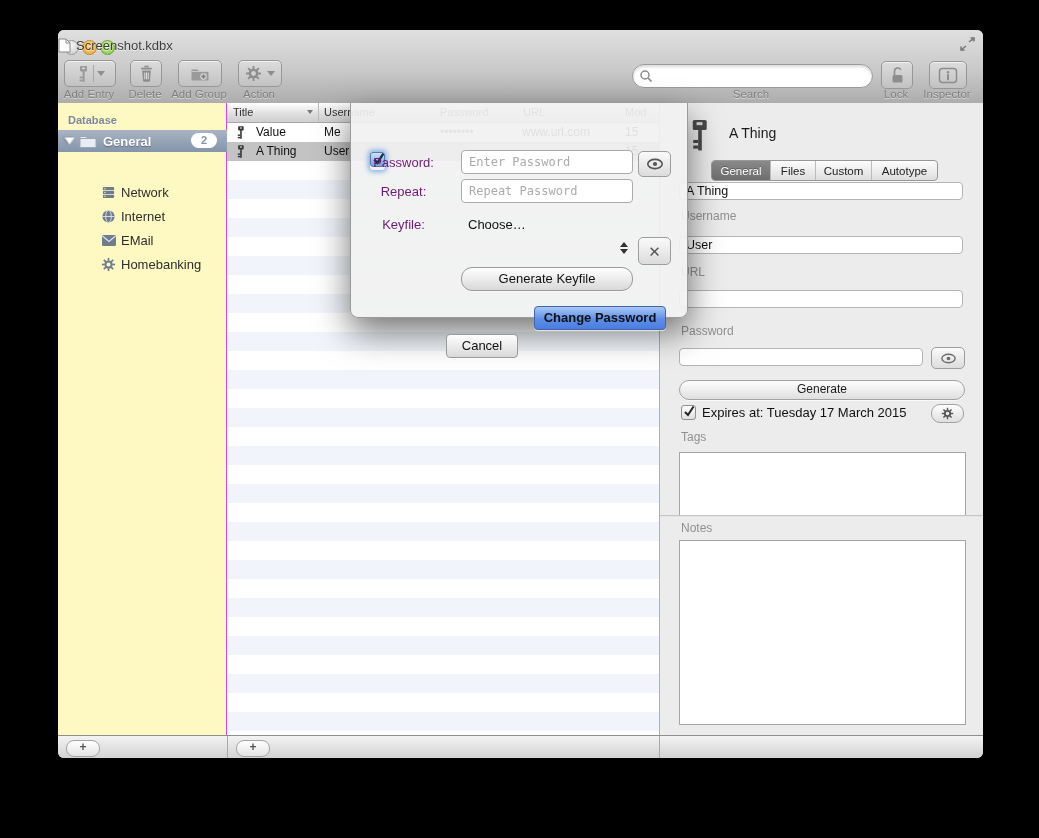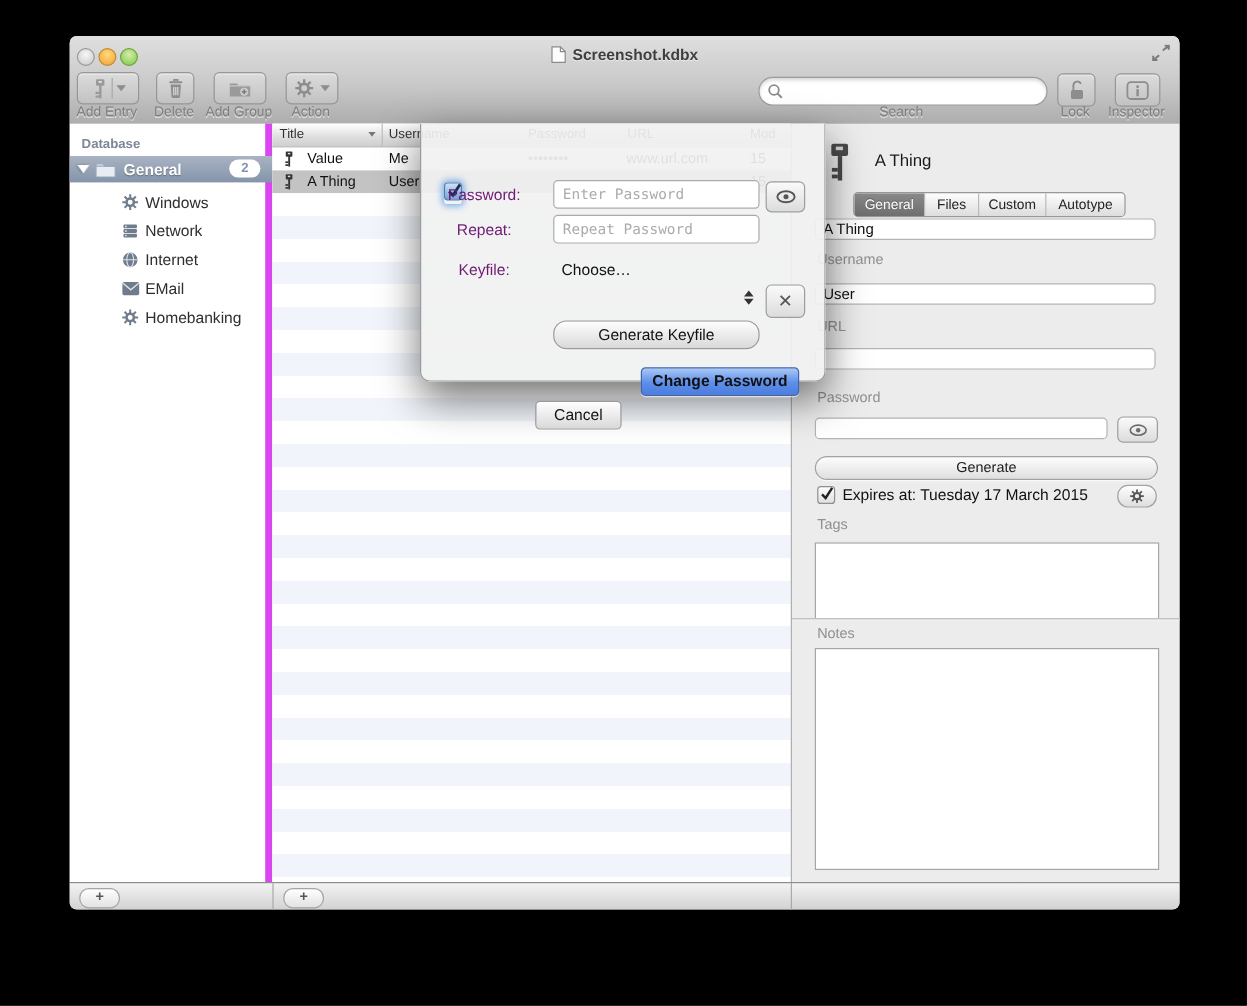--- a/index.html
+++ b/index.html
@@ -4,32 +4,32 @@
 <style>
   html,body{margin:0;padding:0;background:#000;}
   body{width:1039px;height:838px;position:relative;font-family:"Liberation Sans",sans-serif;-webkit-font-smoothing:antialiased;}
   .window{position:absolute;left:58px;top:30px;width:925px;height:728px;background:#ececec;border-radius:6px;overflow:hidden;box-shadow:0 12px 40px rgba(0,0,0,.7);}
   
   .titlebar{position:absolute;left:0;top:0;width:925px;height:73px;background:linear-gradient(#dfdfdf,#c9c9c9 55%,#adadad);border-bottom:1px solid #6f6f6f;}
   .light{position:absolute;top:10px;width:13px;height:13px;border-radius:50%;}
   .light.close{left:6px;background:radial-gradient(circle at 50% 35%,#f7f7f7,#c7c7c7);border:1px solid #9a9a9a;}
   .light.min{left:24px;background:radial-gradient(circle at 50% 35%,#ffd97e,#f0a22e);border:1px solid #c08a2e;}
   .light.zoom{left:42px;background:radial-gradient(circle at 50% 35%,#d4eda9,#7cc843);border:1px solid #6da23c;}
-  .wtitle{position:absolute;left:0;right:0;top:8px;text-align:center;font-size:13px;font-weight:bold;color:#3e3e3e;text-shadow:0 1px 0 rgba(255,255,255,.6);}
+  .wtitle{position:absolute;left:0;right:0;top:8px;text-align:left;font-size:13px;font-weight:normal;color:#3e3e3e;text-shadow:0 1px 0 rgba(255,255,255,.6);}
   .wtitle svg{vertical-align:-3px;margin-right:5px;}
   .tbbtn{position:absolute;top:30px;height:25px;border:1px solid #979797;border-radius:5px;background:linear-gradient(#dcdcdc,#c2c2c2);box-shadow:inset 0 1px 0 rgba(255,255,255,.6);display:flex;align-items:center;justify-content:center;}
   .tblabel{position:absolute;top:58px;font-size:11.5px;color:#7e7e7e;transform:translateX(-50%);text-shadow:0 1px 0 rgba(255,255,255,.5);white-space:nowrap;}
   .splitdiv{width:1px;height:17px;background:#a8a8a8;margin:0 3px;}
   .chev{width:0;height:0;border-left:4px solid transparent;border-right:4px solid transparent;border-top:5px solid #8d8d8d;}
   .searchfield{position:absolute;left:574px;top:34px;width:239px;height:22px;border-radius:12px;background:#fff;border:1px solid #9b9b9b;box-shadow:inset 0 2px 3px rgba(0,0,0,.15);}
   .searchfield svg{position:absolute;left:6px;top:4px;}
   .searchfield input{position:absolute;left:24px;top:2px;width:205px;border:none;outline:none;background:transparent;font-size:12px;font-family:"Liberation Sans",sans-serif;}
   .expand{position:absolute;left:902px;top:7px;}
   
-  .sidebar{position:absolute;left:0;top:73px;width:169px;height:632px;background:#ffffff;border-right:6px solid #d946ef;box-sizing:border-box;}
+  .sidebar{position:absolute;left:0;top:73px;width:169px;height:632px;background:#fef9c3;border-right:1px solid #d946ef;box-sizing:border-box;}
   .sb-header{position:absolute;left:10px;top:11px;font-size:11px;font-weight:bold;color:#7c8798;text-shadow:0 1px 0 rgba(255,255,255,.6);}
   .sb-group{position:absolute;left:0;top:27px;width:169px;height:22px;background:linear-gradient(#a9b3c3,#8494aa);display:flex;align-items:center;}
   .disclosure{width:0;height:0;border-top:5px solid transparent;border-bottom:5px solid transparent;border-left:7px solid #fff;transform:rotate(90deg);margin-left:8px;filter:drop-shadow(0 1px 1px rgba(0,0,0,.3));}
   .sb-group .glabel{color:#fff;font-weight:bold;font-size:13px;margin-left:6px;text-shadow:0 1px 1px rgba(0,0,0,.35);}
   .badge{position:absolute;right:10px;top:3px;min-width:14px;padding:0 6px;height:15px;border-radius:9px;background:#fff;color:#8494aa;font-size:11px;font-weight:bold;text-align:center;line-height:15px;}
   .sb-item{position:absolute;left:0;width:169px;height:24px;display:flex;align-items:center;}
   .sb-item .ic{margin-left:42px;width:17px;display:flex;justify-content:center;}
   .sb-item .lab{margin-left:4px;font-size:13px;color:#2e2e2e;}
   
   .tablepane{position:absolute;left:169px;top:73px;width:432px;height:632px;background:#fff;}
@@ -185,38 +185,20 @@
     <div class="sb-group">
       <div class="disclosure"></div>
       <svg width="18" height="14" viewBox="0 0 18 14" style="margin-left:6px;">
           <path d="M1 2.5h6l1.5 2H17v9H1z" fill="#e8edf4" stroke="#9aa7b8"></path>
           <path d="M1 4.5h16" stroke="#9aa7b8"></path>
         </svg>
       <span class="glabel">General</span>
       <span class="badge">2</span>
     </div>
 
-    <div class="sb-item" style="top:53px;">
-      <span class="ic">
-          <svg width="15" height="15" viewBox="0 0 16 16">
-            <g stroke="#6f7c8b" stroke-width="1.8">
-              <line x1="8" y1="1" x2="8" y2="4"></line>
-              <line x1="8" y1="12" x2="8" y2="15"></line>
-              <line x1="1" y1="8" x2="4" y2="8"></line>
-              <line x1="12" y1="8" x2="15" y2="8"></line>
-              <line x1="3" y1="3" x2="5.2" y2="5.2"></line>
-              <line x1="10.8" y1="10.8" x2="13" y2="13"></line>
-              <line x1="3" y1="13" x2="5.2" y2="10.8"></line>
-              <line x1="10.8" y1="5.2" x2="13" y2="3"></line>
-            </g>
-            <circle cx="8" cy="8" r="3.3" fill="none" stroke="#6f7c8b" stroke-width="2.2"></circle>
-          </svg>
-        </span>
-      <span class="lab">Windows</span>
-    </div>
     <div class="sb-item" style="top:77px;">
       <span class="ic">
           <svg width="15" height="15" viewBox="0 0 16 16">
             <rect x="2" y="2.2" width="12" height="3.4" rx="1" fill="#6f7c8b"></rect>
             <rect x="2" y="6.3" width="12" height="3.4" rx="1" fill="#6f7c8b"></rect>
             <rect x="2" y="10.4" width="12" height="3.4" rx="1" fill="#6f7c8b"></rect>
             <circle cx="4.2" cy="3.9" r=".8" fill="#dde3ea"></circle>
             <circle cx="4.2" cy="8" r=".8" fill="#dde3ea"></circle>
             <circle cx="4.2" cy="12.1" r=".8" fill="#dde3ea"></circle>
           </svg>

